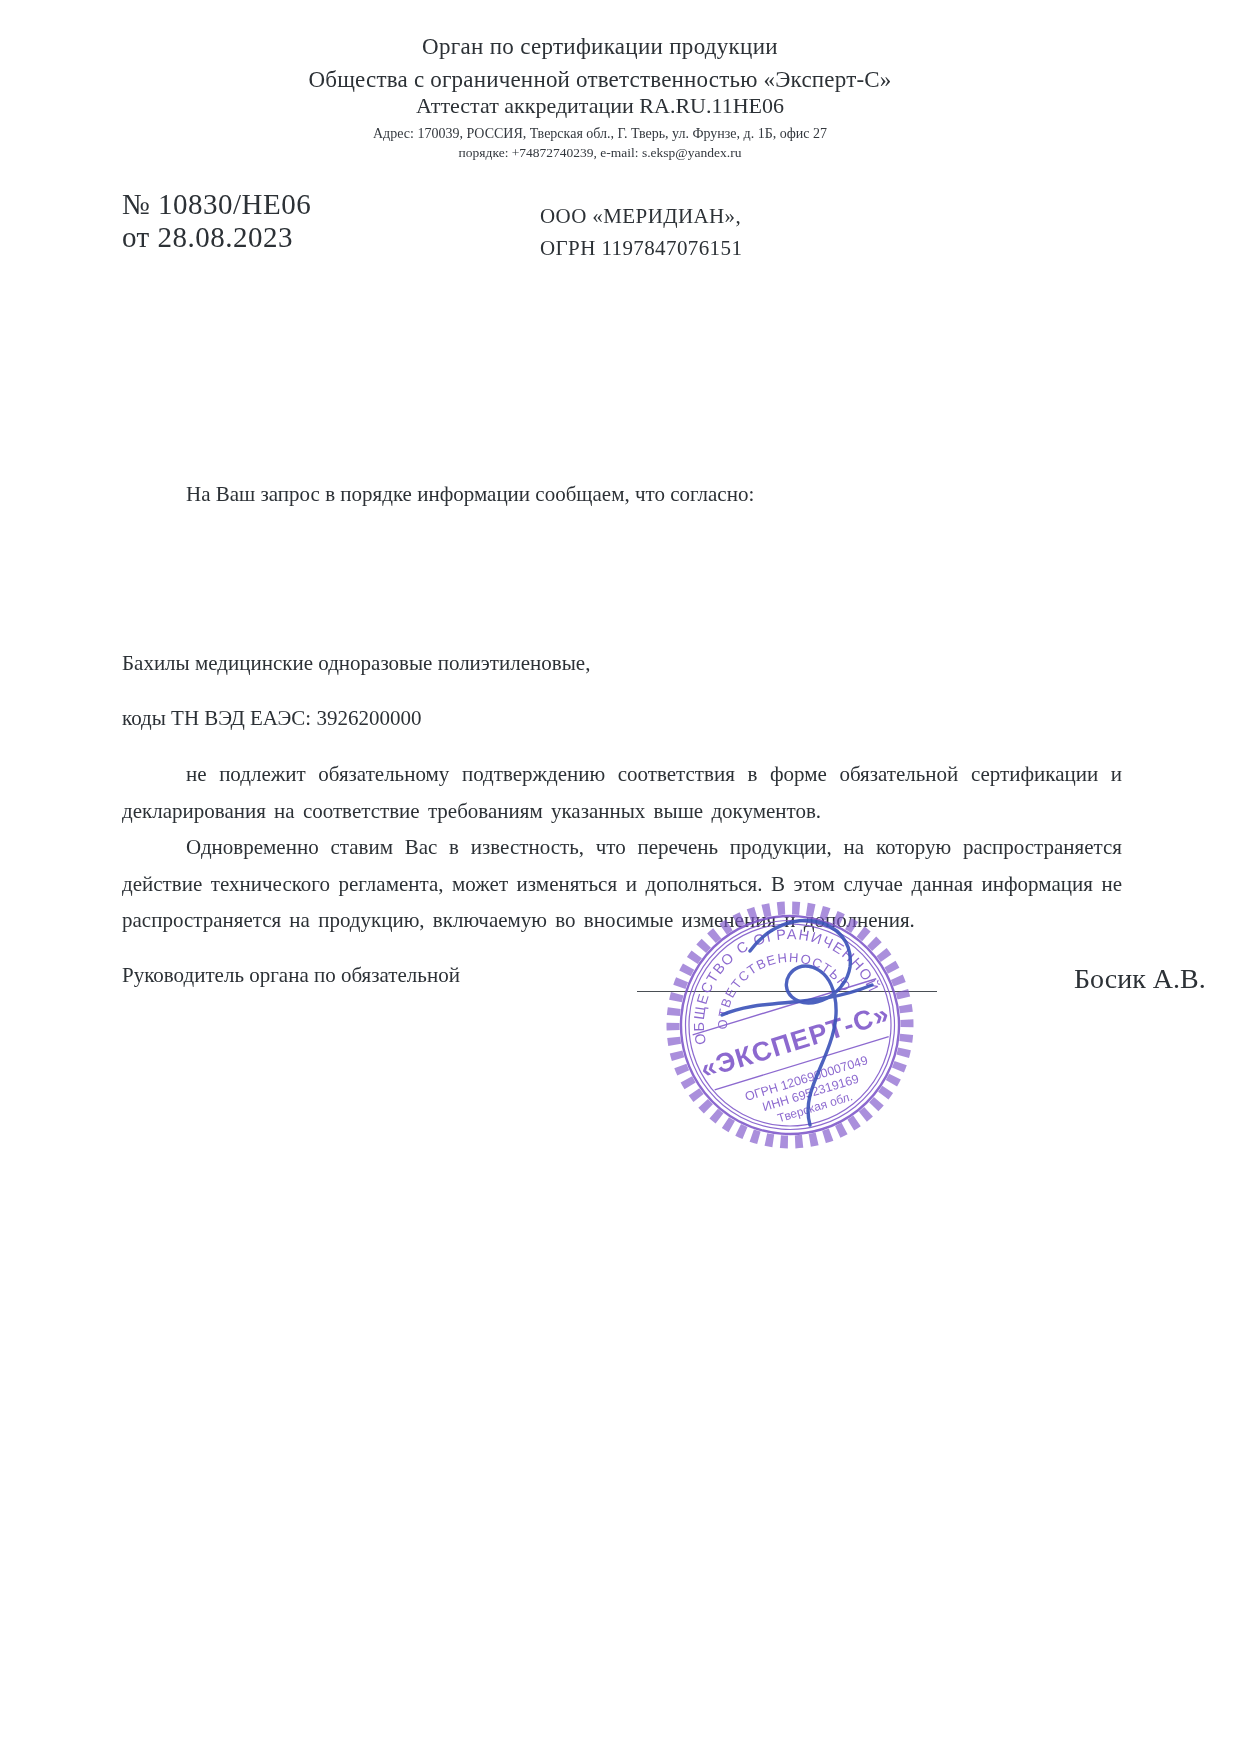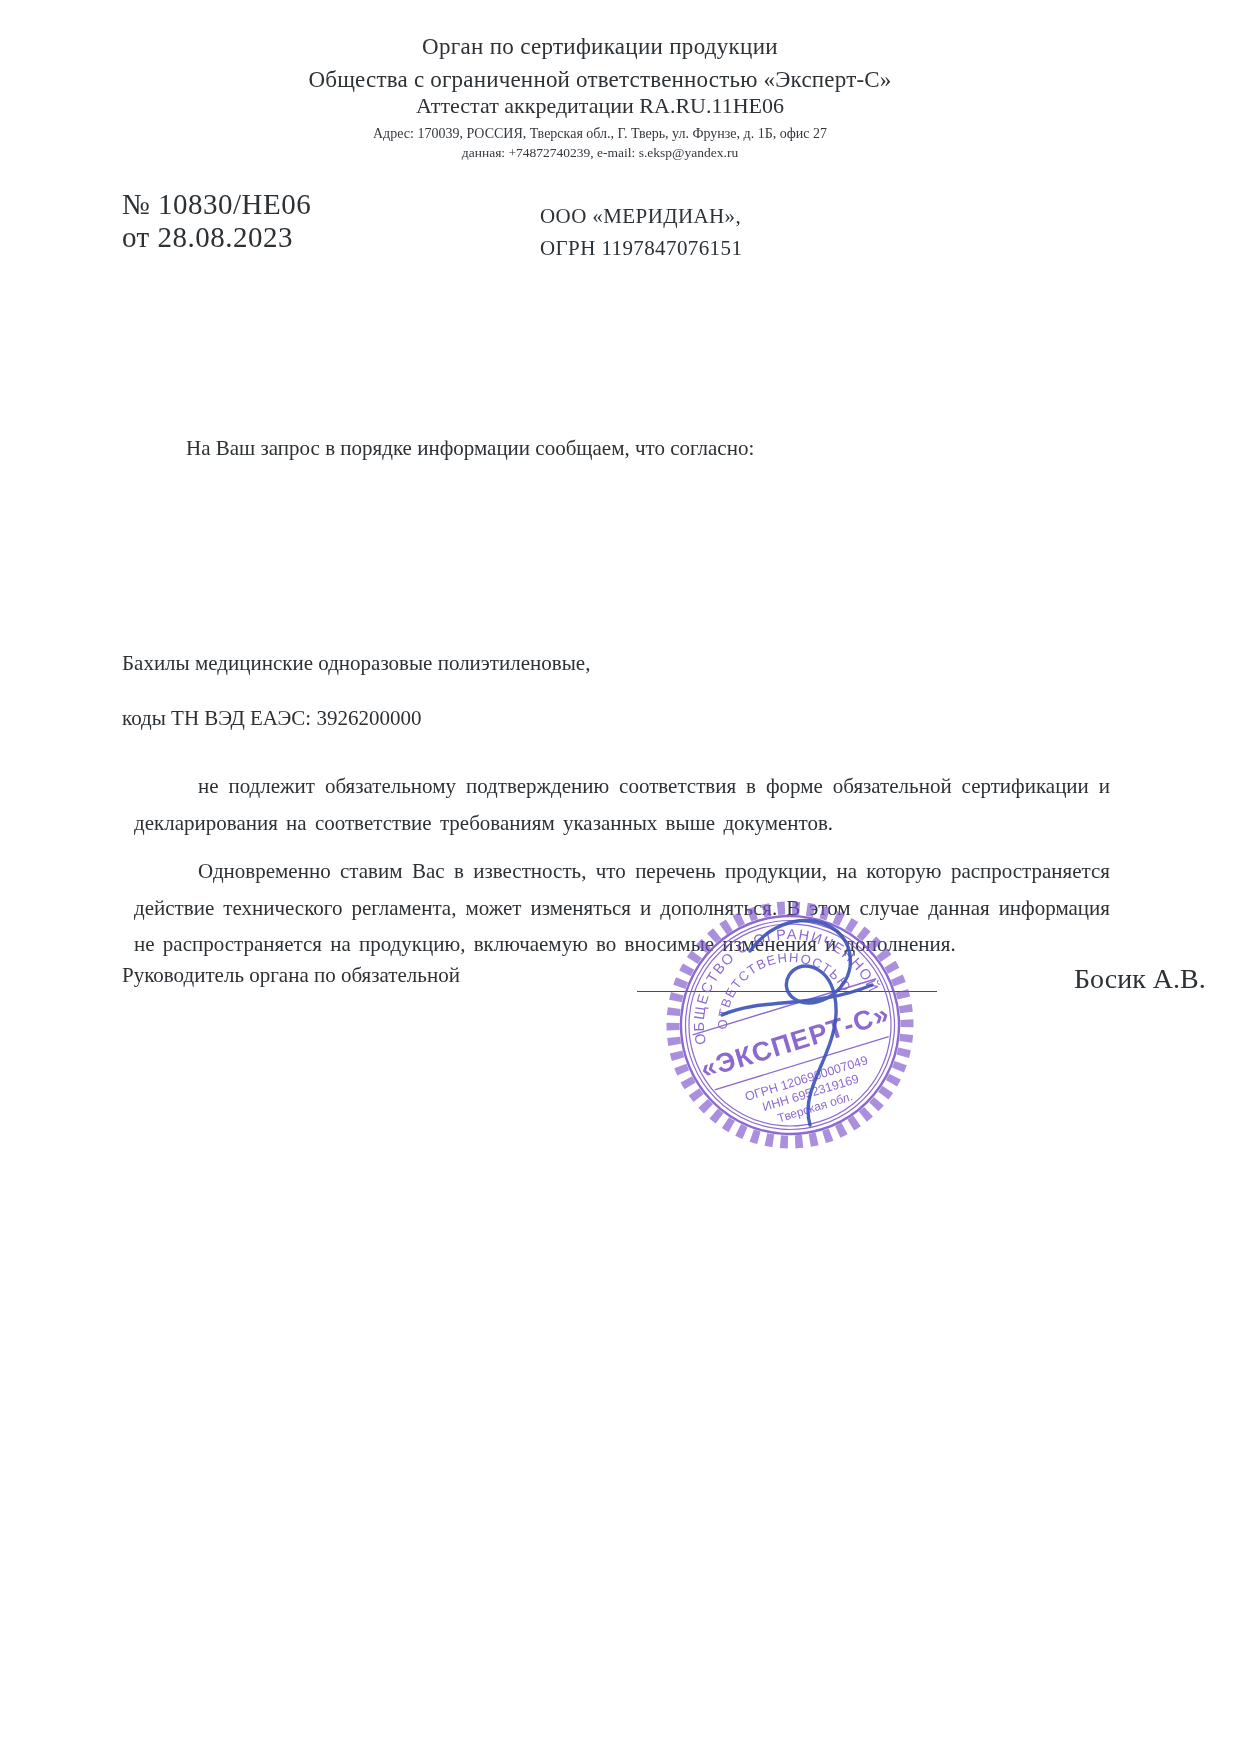--- a/index.html
+++ b/index.html
@@ -20,26 +20,26 @@
   .lh-line3{font-size:22px;}
   .lh-addr{font-size:14px;margin-top:7px;color:#33383e;}
   .lh-contact{font-size:13.5px;margin-top:3px;color:#33383e;}
 
   
   .refblock{position:absolute;top:188px;left:122px;font-size:29px;line-height:33px;letter-spacing:.5px;}
   .recipient{position:absolute;top:200px;left:540px;font-size:21px;line-height:32px;letter-spacing:.4px;}
 
   
   .bodytext{position:absolute;left:122px;right:118px;font-size:21px;line-height:36.5px;}
-  .intro{top:430px;text-indent:64px;}
+  .intro{top:476px;text-indent:64px;}
   .para1{top:508px;text-align:justify;text-align-last:left;word-spacing:4px;}
   .product{top:645px;}
   .codes{top:700px;}
   .para23{top:756px;text-align:justify;text-align-last:left;word-spacing:3px;}
-  .para23 p{margin:12px;text-indent:64px;}
+  .para23 p{margin:0;text-indent:64px;}
 
   
   .sig-title{position:absolute;top:963px;left:122px;font-size:21px;}
   .sig-name{position:absolute;top:963px;left:1074px;font-size:28px;}
   .sig-line{position:absolute;top:991px;left:637px;width:300px;border-top:1.6px solid #4a4f55;}
 
   
   .stamp{position:absolute;top:893px;left:658px;width:264px;height:264px;}
   .stamp svg{width:100%;height:100%;}
   .stamp text{font-family:"Liberation Sans","DejaVu Sans",sans-serif;}
@@ -47,21 +47,21 @@
 </head>
 <body>
 
 <div class="page">
 
   <header class="letterhead">
     <div class="lh-line1">Орган по сертификации продукции</div>
     <div class="lh-line2">Общества с ограниченной ответственностью «Эксперт-С»</div>
     <div class="lh-line3">Аттестат аккредитации RA.RU.11НЕ06</div>
     <div class="lh-addr">Адрес: 170039, РОССИЯ, Тверская обл., Г. Тверь, ул. Фрунзе, д. 1Б, офис 27</div>
-    <div class="lh-contact">данная: +74872740239, e-mail: s.eksp@yandex.ru</div>
+    <div class="lh-contact">порядке: +74872740239, e-mail: s.eksp@yandex.ru</div>
   </header>
 
   <div class="refblock">
     <div>№ 10830/НЕ06</div>
     <div>от 28.08.2023</div>
   </div>
 
   <div class="recipient">
     <div>ООО «МЕРИДИАН»,</div>
     <div>ОГРН 1197847076151</div>

